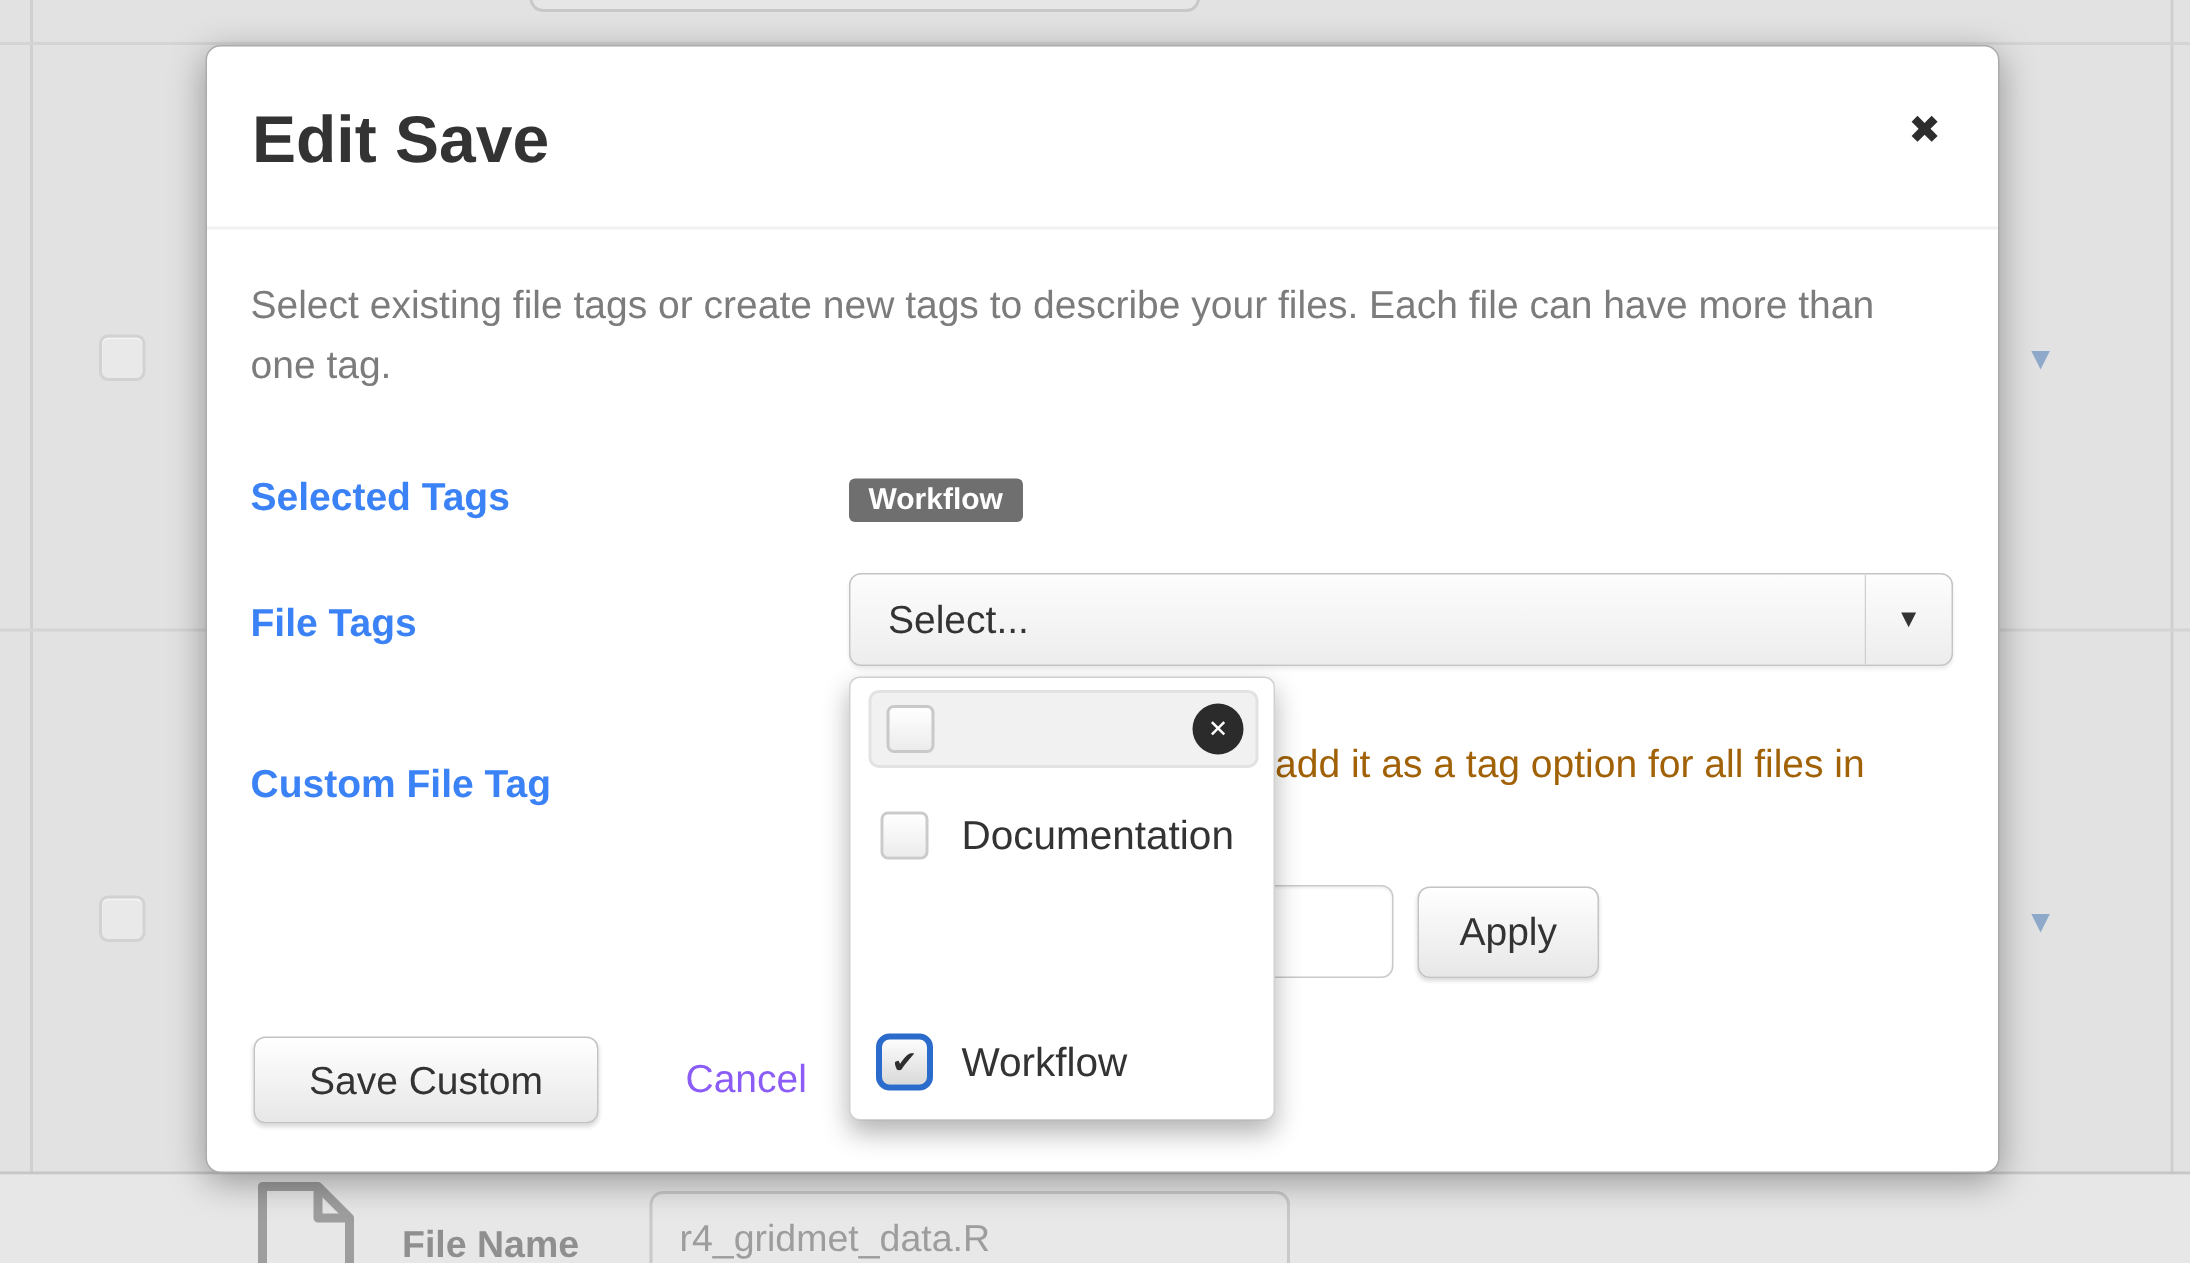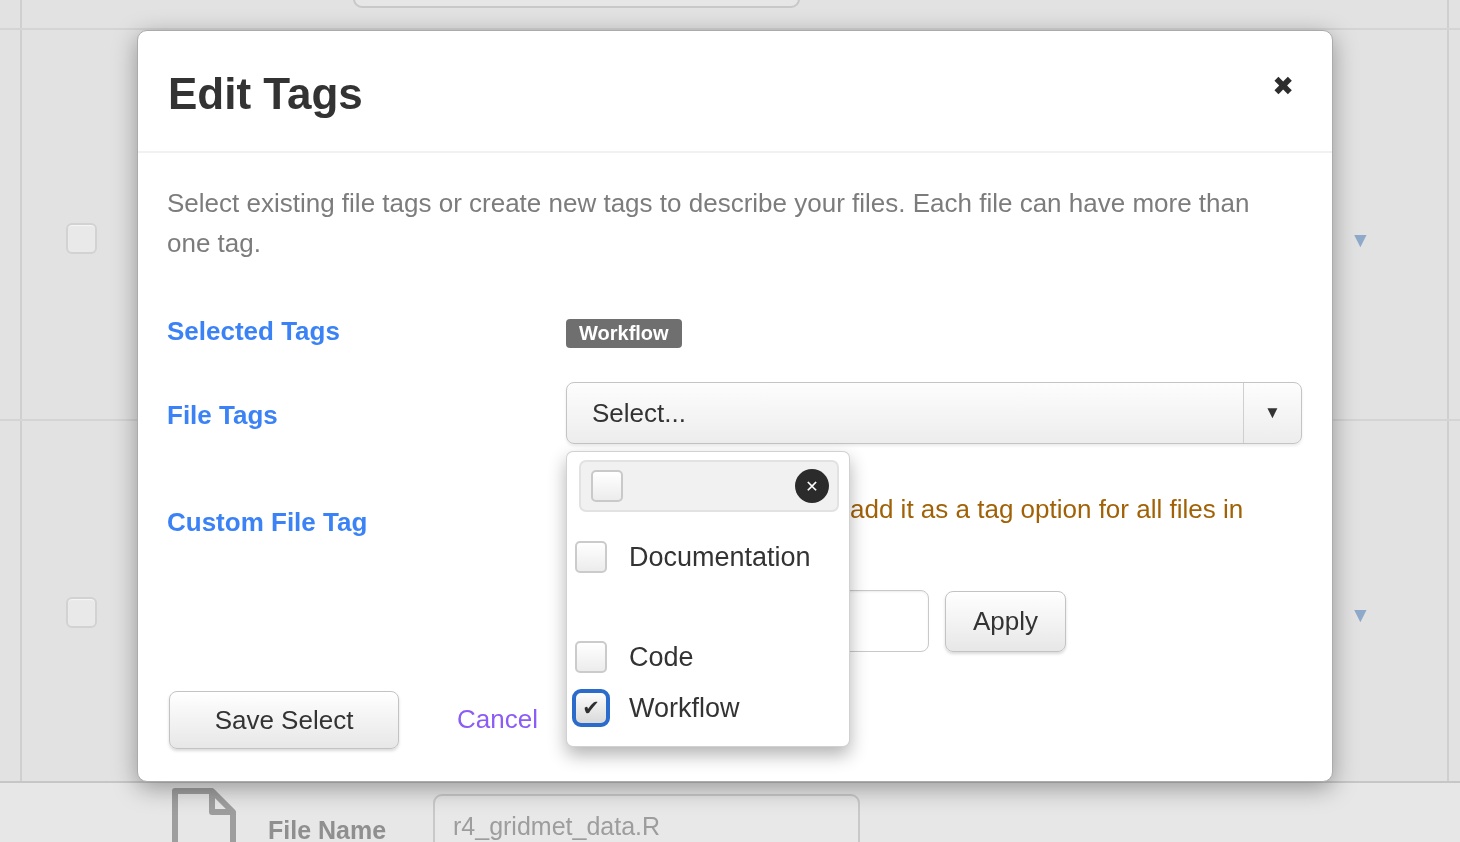--- a/index.html
+++ b/index.html
@@ -134,21 +134,21 @@
     background:linear-gradient(#ffffff,#ececec);
   }
   .dd-clear {
     position:absolute; right:8px; top:7px; width:34px; height:34px;
     border-radius:50%; background:#2b2b2b;
     display:flex; align-items:center; justify-content:center;
     color:#fff; font-size:16px; font-weight:900; cursor:pointer;
   }
   .dd-item {
     position:absolute; left:0; right:0; height:50px;
-    display:flex; align-items:center; padding-left:8px; cursor:pointer;
+    display:flex; align-items:center; padding-left:20px; cursor:pointer;
   }
   .dd-item.i0 { top:80px; }
   .dd-item.i1 { top:130px; }
   .dd-item.i2 { top:180px; }
   .dd-item.i3 { top:231px; }
   .dd-check {
     width:32px; height:32px; flex:0 0 auto;
     border:2px solid #cbcbcb; border-radius:5px;
     background:linear-gradient(#ffffff,#ececec);
     margin-right:22px;
@@ -184,21 +184,21 @@
     <svg width="68" height="70" viewBox="0 0 68 70">
       <path d="M5 5 H42 L63 26 V90 H5 Z" fill="none" stroke="#9e9e9e" stroke-width="6" stroke-linejoin="round"></path>
       <path d="M42 5 V26 H63" fill="none" stroke="#9e9e9e" stroke-width="6" stroke-linejoin="round"></path>
     </svg>
   </div>
   <div class="bg-el bg-filename-label">File Name</div>
   <div class="bg-el bg-filename-input">r4_gridmet_data.R</div>
 
   <div class="modal">
 
-    <div class="m-title">Edit Tags</div>
+    <div class="m-title">Edit Save</div>
     <div class="m-close">✖</div>
     <div class="m-divider"></div>
 
     <div class="m-desc">Select existing file tags or create new tags to describe your files. Each file can have more than one tag.</div>
 
     <div class="m-label lbl-selected">Selected Tags</div>
     <div class="tag-badge">Workflow</div>
 
     <div class="m-label lbl-filetags">File Tags</div>
     <div class="select-box">
@@ -207,36 +207,32 @@
         <span class="caret">▼</span>
       </span>
     </div>
 
     <div class="m-label lbl-custom">Custom File Tag</div>
     <div class="custom-help">add it as a tag option for all files in</div>
 
     <input class="custom-input" type="text" value="" style="">
     <button class="btn apply-btn">Apply</button>
 
-    <button class="btn save-btn">Save Select</button>
+    <button class="btn save-btn">Save Custom</button>
     <span class="cancel-link">Cancel</span>
 
     <div class="dd-popup">
       <div class="dd-filter">
         <span class="dd-filter-check"></span>
         <span class="dd-clear">✕</span>
       </div>
 
       <div class="dd-item i0">
         <span class="dd-check"></span>
         <span class="dd-label">Documentation</span>
-      </div>
-      <div class="dd-item i2">
-        <span class="dd-check"></span>
-        <span class="dd-label">Code</span>
       </div>
       <div class="dd-item i3 checked">
         <span class="dd-check">✔</span>
         <span class="dd-label">Workflow</span>
       </div>
     </div>
 
   </div>
 </div>
 

